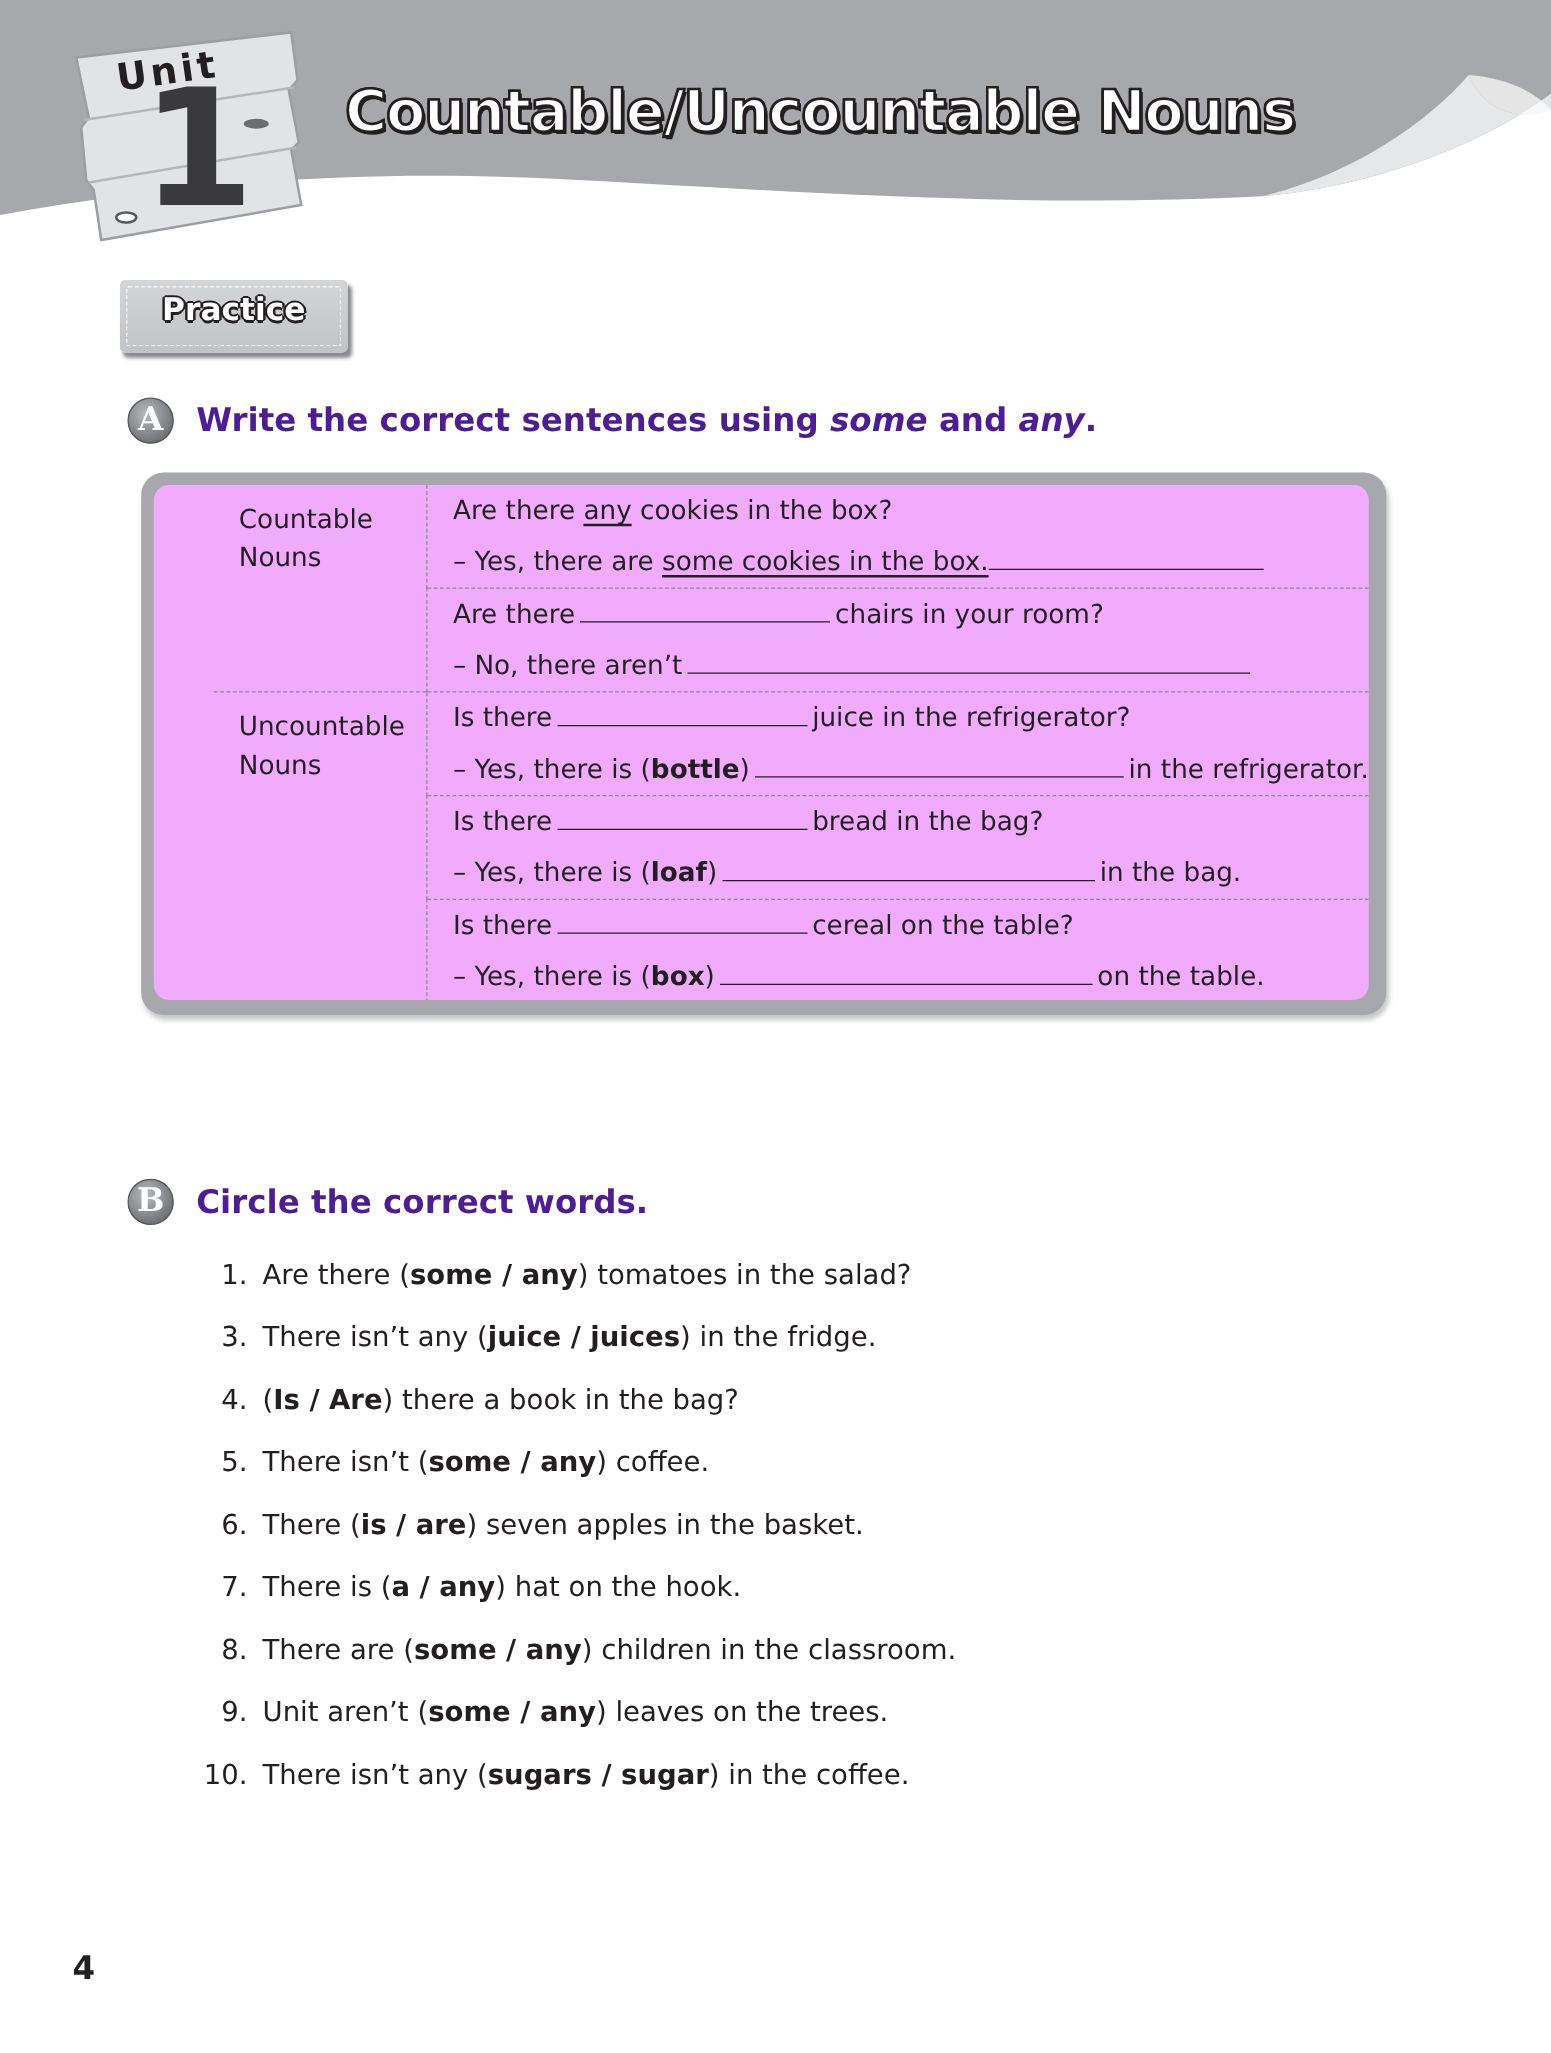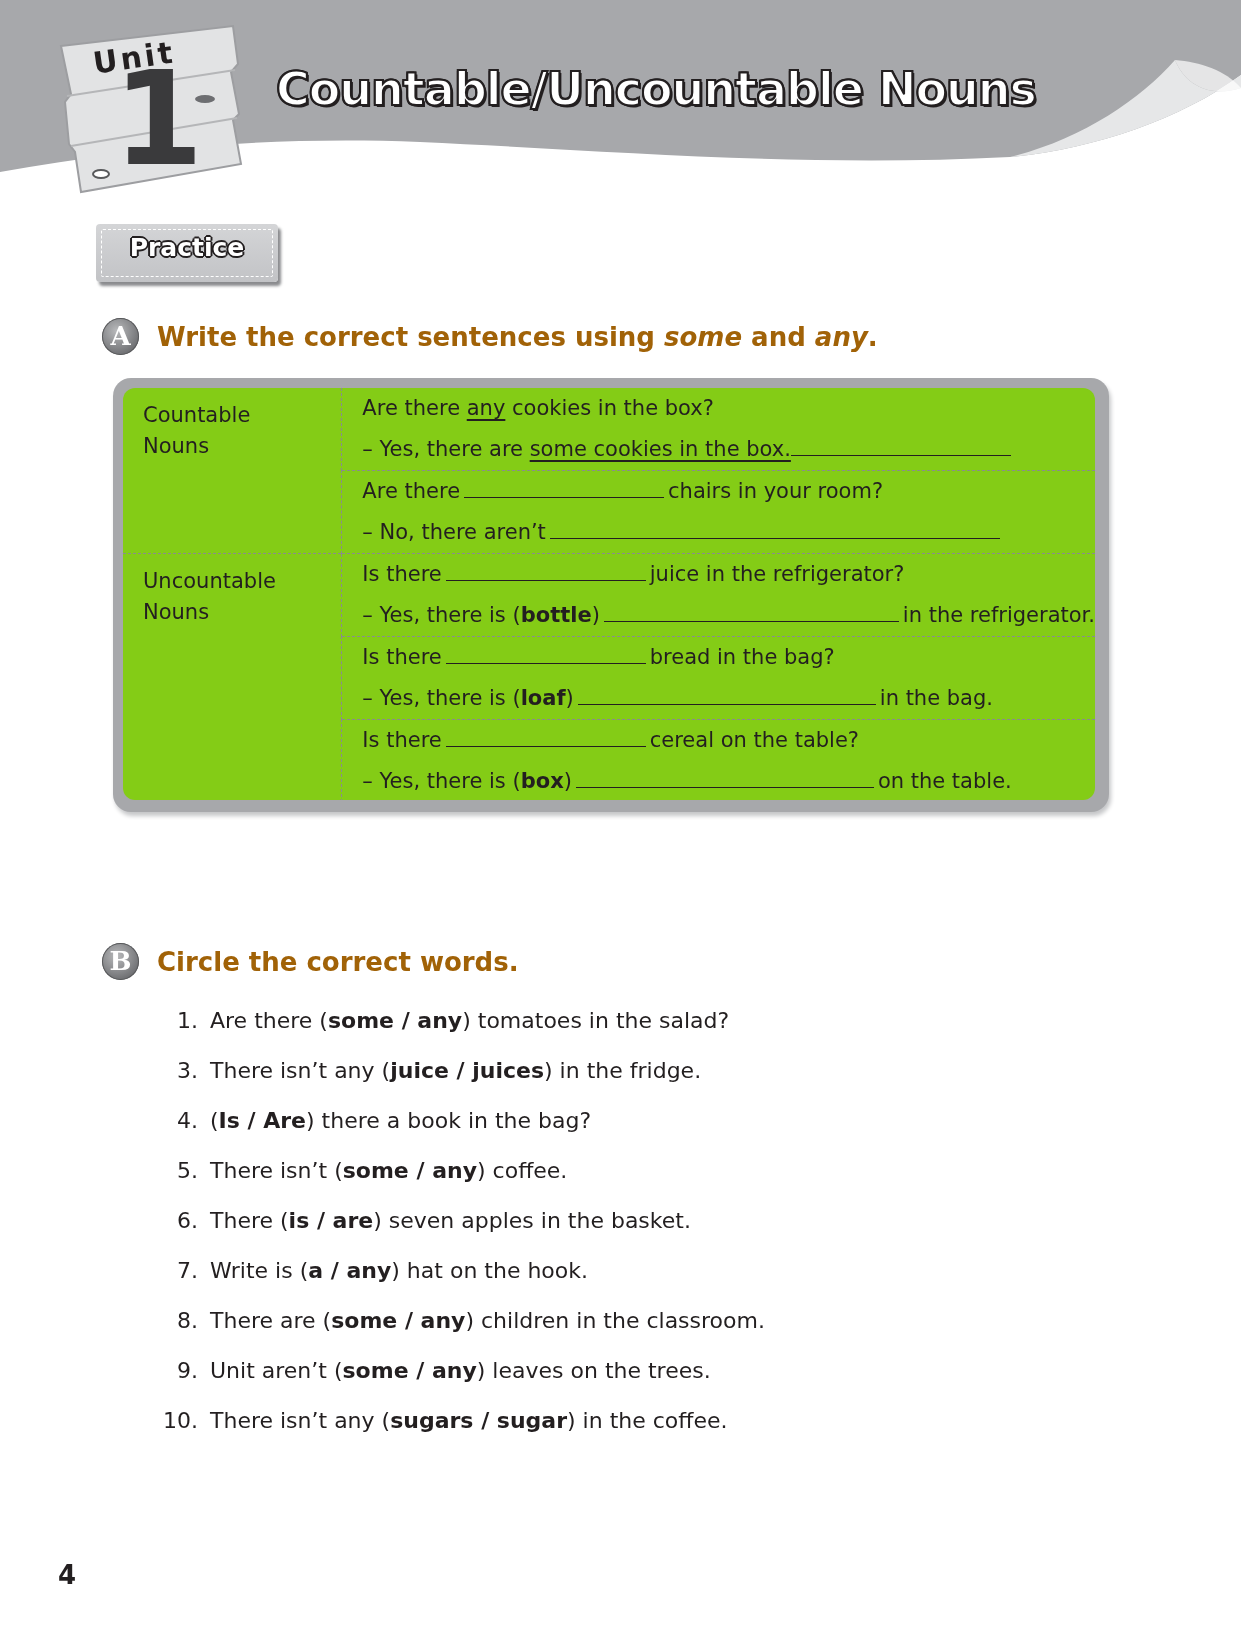--- a/index.html
+++ b/index.html
@@ -54,32 +54,32 @@
   }
   .section-badge {
     width: 37px; height: 37px; border-radius: 50%;
     background: radial-gradient(circle at 40% 35%, #b9babc, #6d6e71 75%);
     color: #ffffff; font-family: "DejaVu Serif", serif; font-weight: bold;
     font-size: 26px; text-align: center; line-height: 37px; margin-right: 18px;
     box-shadow: inset 0 0 0 1px #58595b;
   }
   .section-title {
     font-family: "DejaVu Sans", sans-serif; font-weight: bold; font-size: 26px;
-    color: #a16207;
+    color: #4c1d95;
   }
   .section-title em { font-style: italic; }
   
   .table-frame {
     position: absolute; left: 113px; top: 378px; width: 996px; height: 434px;
     background: #a7a8ab; border-radius: 18px;
     box-shadow: 2px 4px 4px #c6c7c9;
   }
   .table-inner {
     position: absolute; left: 10px; top: 10px; right: 14px; bottom: 12px;
-    background: #84cc16; border-radius: 12px; overflow: hidden;
+    background: #f0abfc; border-radius: 12px; overflow: hidden; padding-left: 48px;
   }
   .table-inner table {
     border-collapse: collapse; width: 100%; height: 100%;
     font-family: "DejaVu Sans", sans-serif; font-size: 21px; color: #231f20;
   }
   .table-inner td { padding: 0; vertical-align: top; }
   .cat-cell {
     width: 202px; padding: 12px 0 0 20px !important;
     border-right: 1.5px dashed #8a8b8e; line-height: 31px;
   }
@@ -190,19 +190,19 @@
   <span class="section-badge">B</span>
   <span class="section-title">Circle the correct words.</span>
 </div>
 
 <ol class="ex-list">
   <li><span class="ex-num">1.</span><span>Are there (</span><span class="b">some / any</span><span>) tomatoes in the salad?</span></li>
   <li><span class="ex-num">3.</span><span>There isn’t any (</span><span class="b">juice / juices</span><span>) in the fridge.</span></li>
   <li><span class="ex-num">4.</span><span>(</span><span class="b">Is / Are</span><span>) there a book in the bag?</span></li>
   <li><span class="ex-num">5.</span><span>There isn’t (</span><span class="b">some / any</span><span>) coffee.</span></li>
   <li><span class="ex-num">6.</span><span>There (</span><span class="b">is / are</span><span>) seven apples in the basket.</span></li>
-  <li><span class="ex-num">7.</span><span>Write is (</span><span class="b">a / any</span><span>) hat on the hook.</span></li>
+  <li><span class="ex-num">7.</span><span>There is (</span><span class="b">a / any</span><span>) hat on the hook.</span></li>
   <li><span class="ex-num">8.</span><span>There are (</span><span class="b">some / any</span><span>) children in the classroom.</span></li>
   <li><span class="ex-num">9.</span><span>Unit aren’t (</span><span class="b">some / any</span><span>) leaves on the trees.</span></li>
   <li><span class="ex-num">10.</span><span>There isn’t any (</span><span class="b">sugars / sugar</span><span>) in the coffee.</span></li>
 </ol>
 
 <div class="page-number">4</div>
 
 </body></html>

